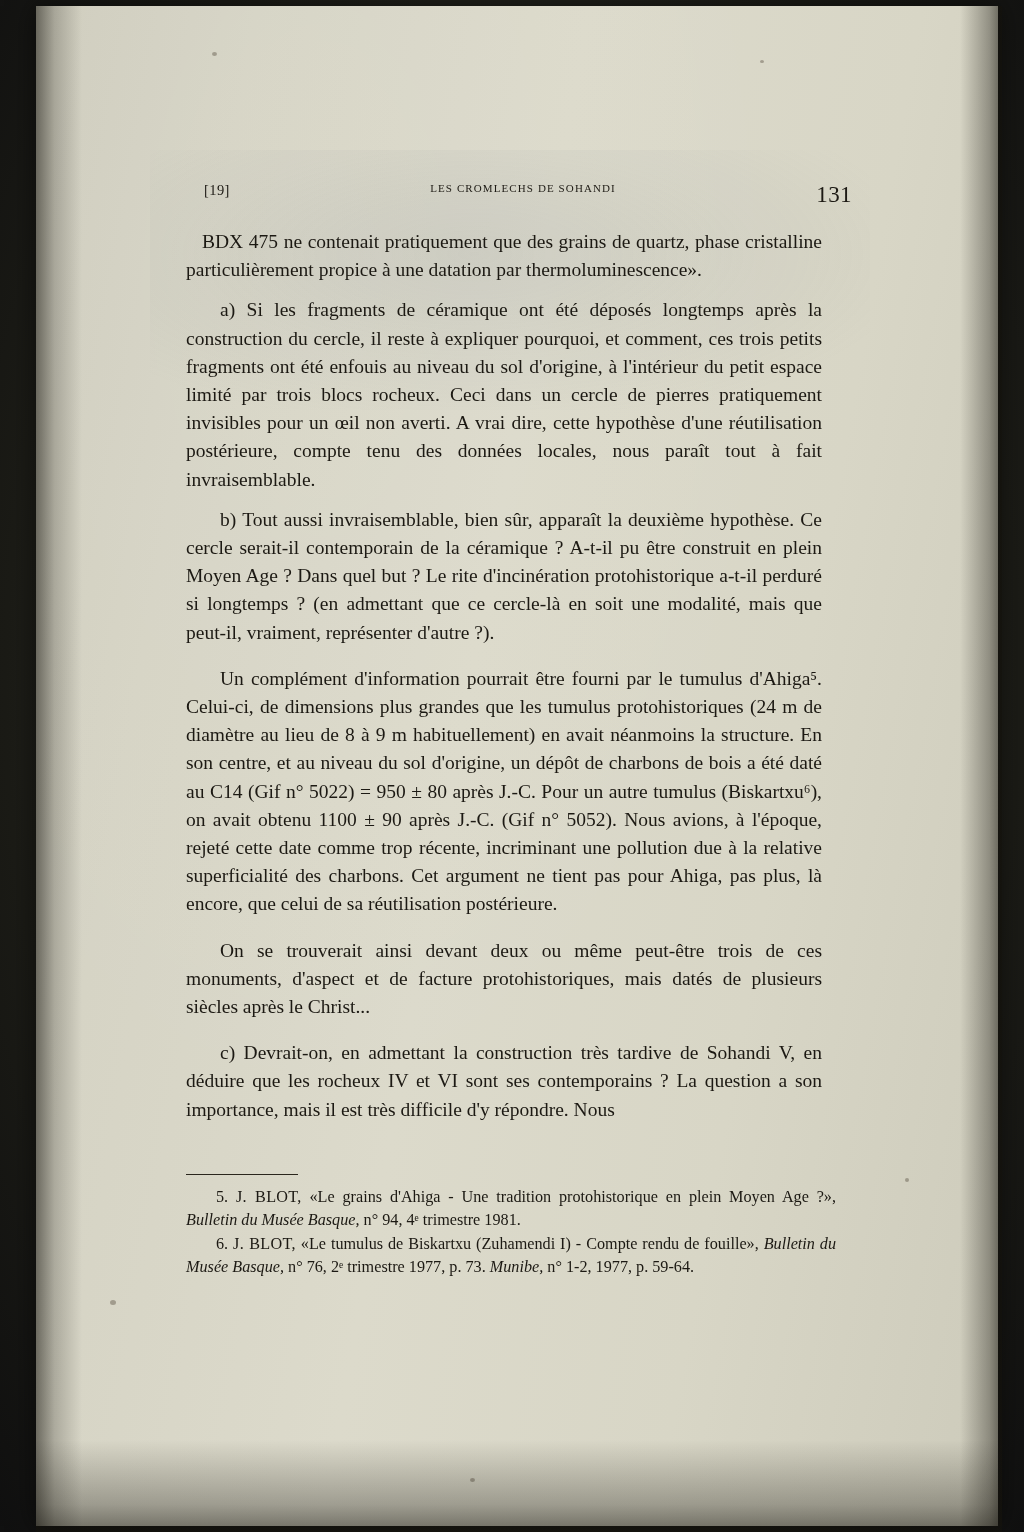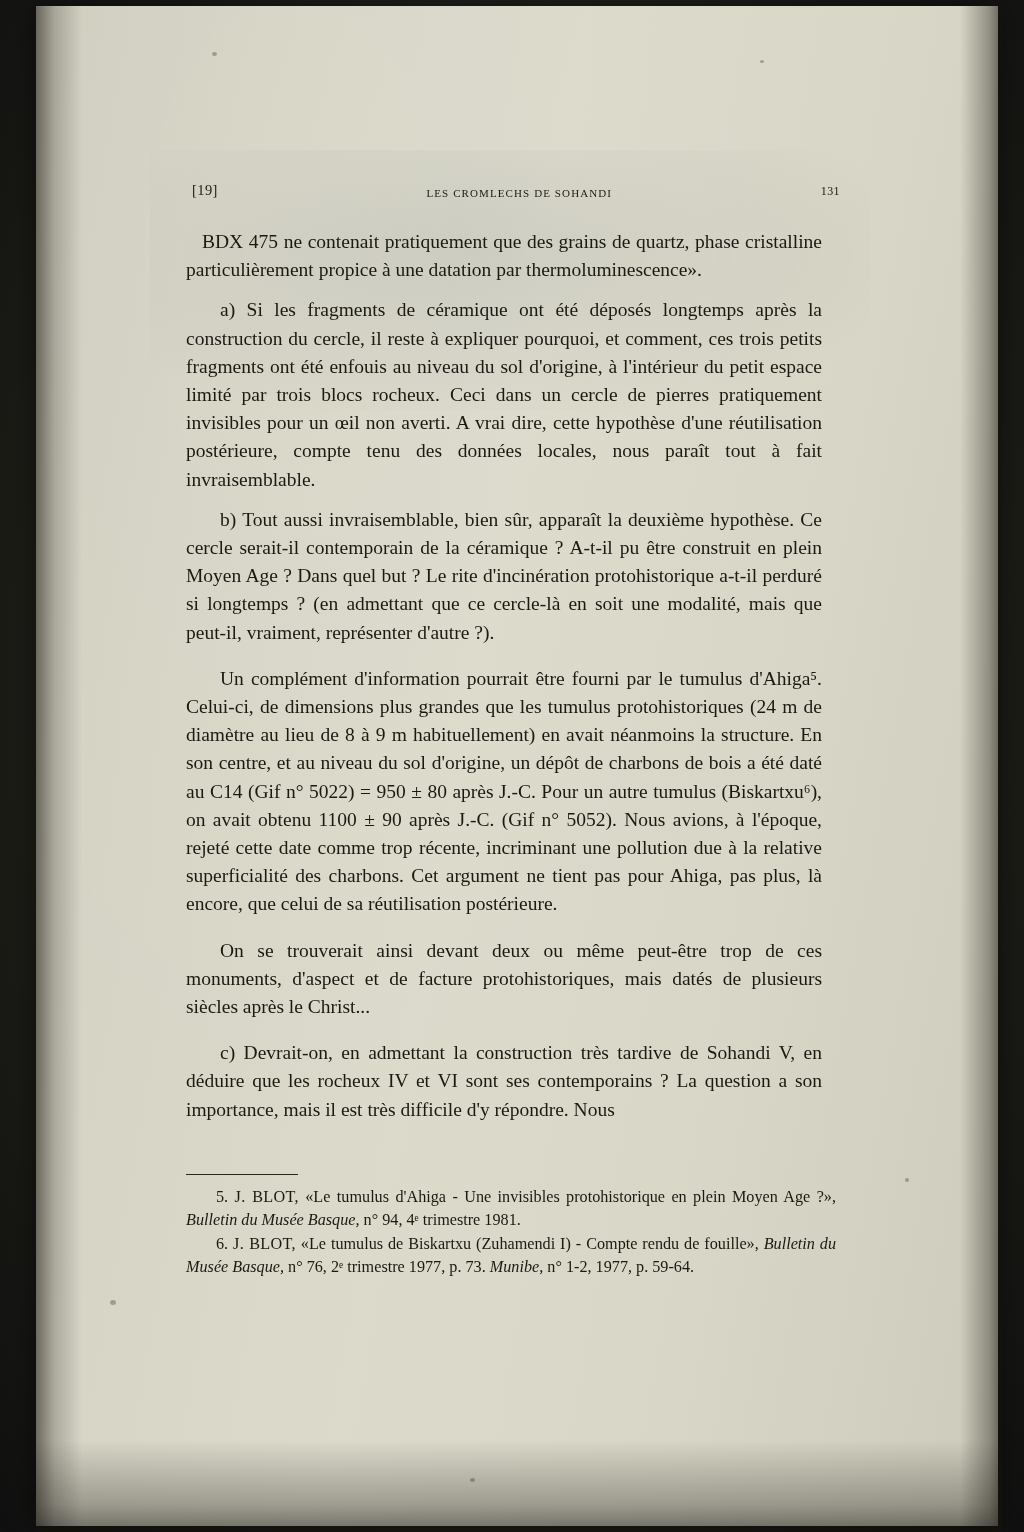--- a/index.html
+++ b/index.html
@@ -93,35 +93,35 @@
     left: 0;
     top: 0;
     width: 1024px;
     height: 1532px;
     z-index: 4;
     color: #1d1a14;
   }
 
   .running-head {
     position: absolute;
-    left: 192px;
+    left: 204px;
     top: 182px;
     width: 648px;
     display: flex;
-    align-items: flex-end;
+    align-items: flex-start;
     justify-content: space-between;
     font-size: 17.5px;
     letter-spacing: 0.4px;
   }
   .folio-left { font-size: 14.5px; }
   .head-title {
     font-size: 11px;
     letter-spacing: 1.1px;
   }
-  .folio-right { font-size: 12px; }
+  .folio-right { font-size: 23px; }
 
   .body-text {
     position: absolute;
     left: 186px;
     top: 228px;
     width: 650px;
     font-size: 19.5px;
     line-height: 28.2px;
     text-align: justify;
     text-justify: inter-word;
@@ -178,31 +178,31 @@
       <span class="folio-left">[19]</span>
       <span class="head-title">LES CROMLECHS DE SOHANDI</span>
       <span class="folio-right">131</span>
     </div>
 
     <div class="body-text">
       <p class="first">BDX 475 ne contenait pratiquement que des grains de quartz, phase cristalline particulièrement propice à une datation par thermoluminescence».</p>
       <p>a) Si les fragments de céramique ont été déposés longtemps après la construction du cercle, il reste à expliquer pourquoi, et comment, ces trois petits fragments ont été enfouis au niveau du sol d'origine, à l'intérieur du petit espace limité par trois blocs rocheux. Ceci dans un cercle de pierres pratiquement invisibles pour un œil non averti. A vrai dire, cette hypothèse d'une réutilisation postérieure, compte tenu des données locales, nous paraît tout à fait invraisemblable.</p>
       <p class="gap">b) Tout aussi invraisemblable, bien sûr, apparaît la deuxième hypothèse. Ce cercle serait-il contemporain de la céramique ? A-t-il pu être construit en plein Moyen Age ? Dans quel but ? Le rite d'incinération protohistorique a-t-il perduré si longtemps ? (en admettant que ce cercle-là en soit une modalité, mais que peut-il, vraiment, représenter d'autre ?).</p>
       <p class="gap">Un complément d'information pourrait être fourni par le tumulus d'Ahiga⁵. Celui-ci, de dimensions plus grandes que les tumulus protohistoriques (24 m de diamètre au lieu de 8 à 9 m habituellement) en avait néanmoins la structure. En son centre, et au niveau du sol d'origine, un dépôt de charbons de bois a été daté au C14 (Gif n° 5022) = 950 ± 80 après J.-C. Pour un autre tumulus (Biskartxu⁶), on avait obtenu 1100 ± 90 après J.-C. (Gif n° 5052). Nous avions, à l'époque, rejeté cette date comme trop récente, incriminant une pollution due à la relative superficialité des charbons. Cet argument ne tient pas pour Ahiga, pas plus, là encore, que celui de sa réutilisation postérieure.</p>
-      <p class="gap">On se trouverait ainsi devant deux ou même peut-être trop de ces monuments, d'aspect et de facture protohistoriques, mais datés de plusieurs siècles après le Christ...</p>
+      <p class="gap">On se trouverait ainsi devant deux ou même peut-être trois de ces monuments, d'aspect et de facture protohistoriques, mais datés de plusieurs siècles après le Christ...</p>
       <p>c) Devrait-on, en admettant la construction très tardive de Sohandi V, en déduire que les rocheux IV et VI sont ses contemporains ? La question a son importance, mais il est très difficile d'y répondre. Nous</p>
     </div>
 
     <div class="rule"></div>
 
     <div class="footnotes">
       <p>
         <span>5.</span>
         <span class="sc">J. BLOT,</span>
-        <span>«Le tumulus d'Ahiga - Une invisibles protohistorique en plein Moyen Age ?»,</span>
+        <span>«Le grains d'Ahiga - Une tradition protohistorique en plein Moyen Age ?»,</span>
         <i>Bulletin du Musée Basque,</i>
         <span>n° 94, 4ᵉ trimestre 1981.</span>
       </p>
       <p>
         <span>6.</span>
         <span class="sc">J. BLOT,</span>
         <span>«Le tumulus de Biskartxu (Zuhamendi I) - Compte rendu de fouille»,</span>
         <i>Bulletin du Musée Basque,</i>
         <span>n° 76, 2ᵉ trimestre 1977, p. 73.</span>
         <i>Munibe,</i>

